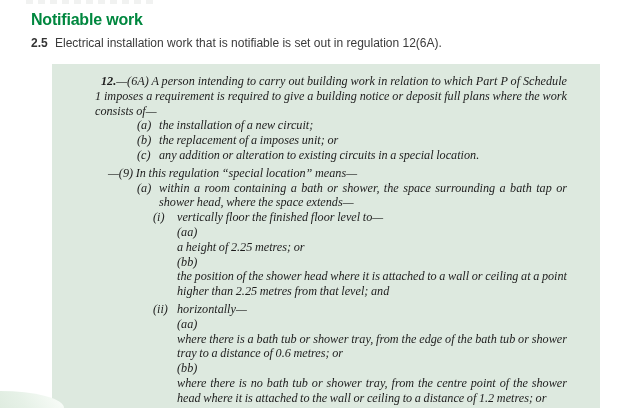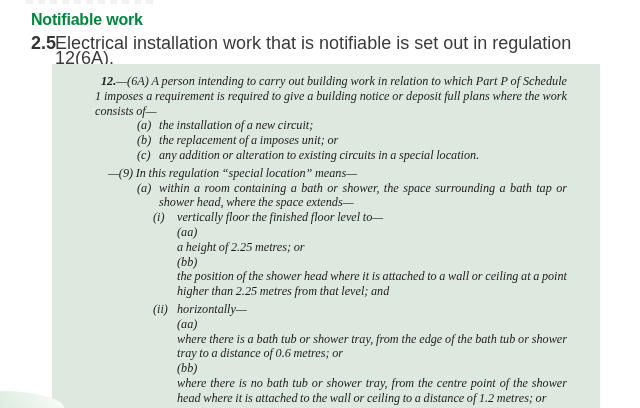--- a/index.html
+++ b/index.html
@@ -20,21 +20,21 @@
 
   #section-heading {
     position: absolute; left: 31px; top: 11px;
     font-size: 16px; font-weight: bold; letter-spacing: -0.2px;
     color: #00873f;
   }
 
   #para {
     position: absolute; left: 31px; top: 36px; width: 560px;
     display: flex;
-    font-size: 18px; color: #3a3a3a; line-height: 15px;
+    font-size: 12px; color: #3a3a3a; line-height: 15px;
   }
   #para .pnum { font-weight: bold; width: 24px; flex: 0 0 24px; color: #343434; }
 
   #regulation-box {
     position: absolute; left: 52px; top: 64px; width: 548px;
     box-sizing: border-box;
     background: #dde9df;
     padding: 10px 33px 11px 43px;
     font-family: "Liberation Serif", serif;
     font-size: 12.2px; line-height: 14.8px; color: #1d1d1d;

